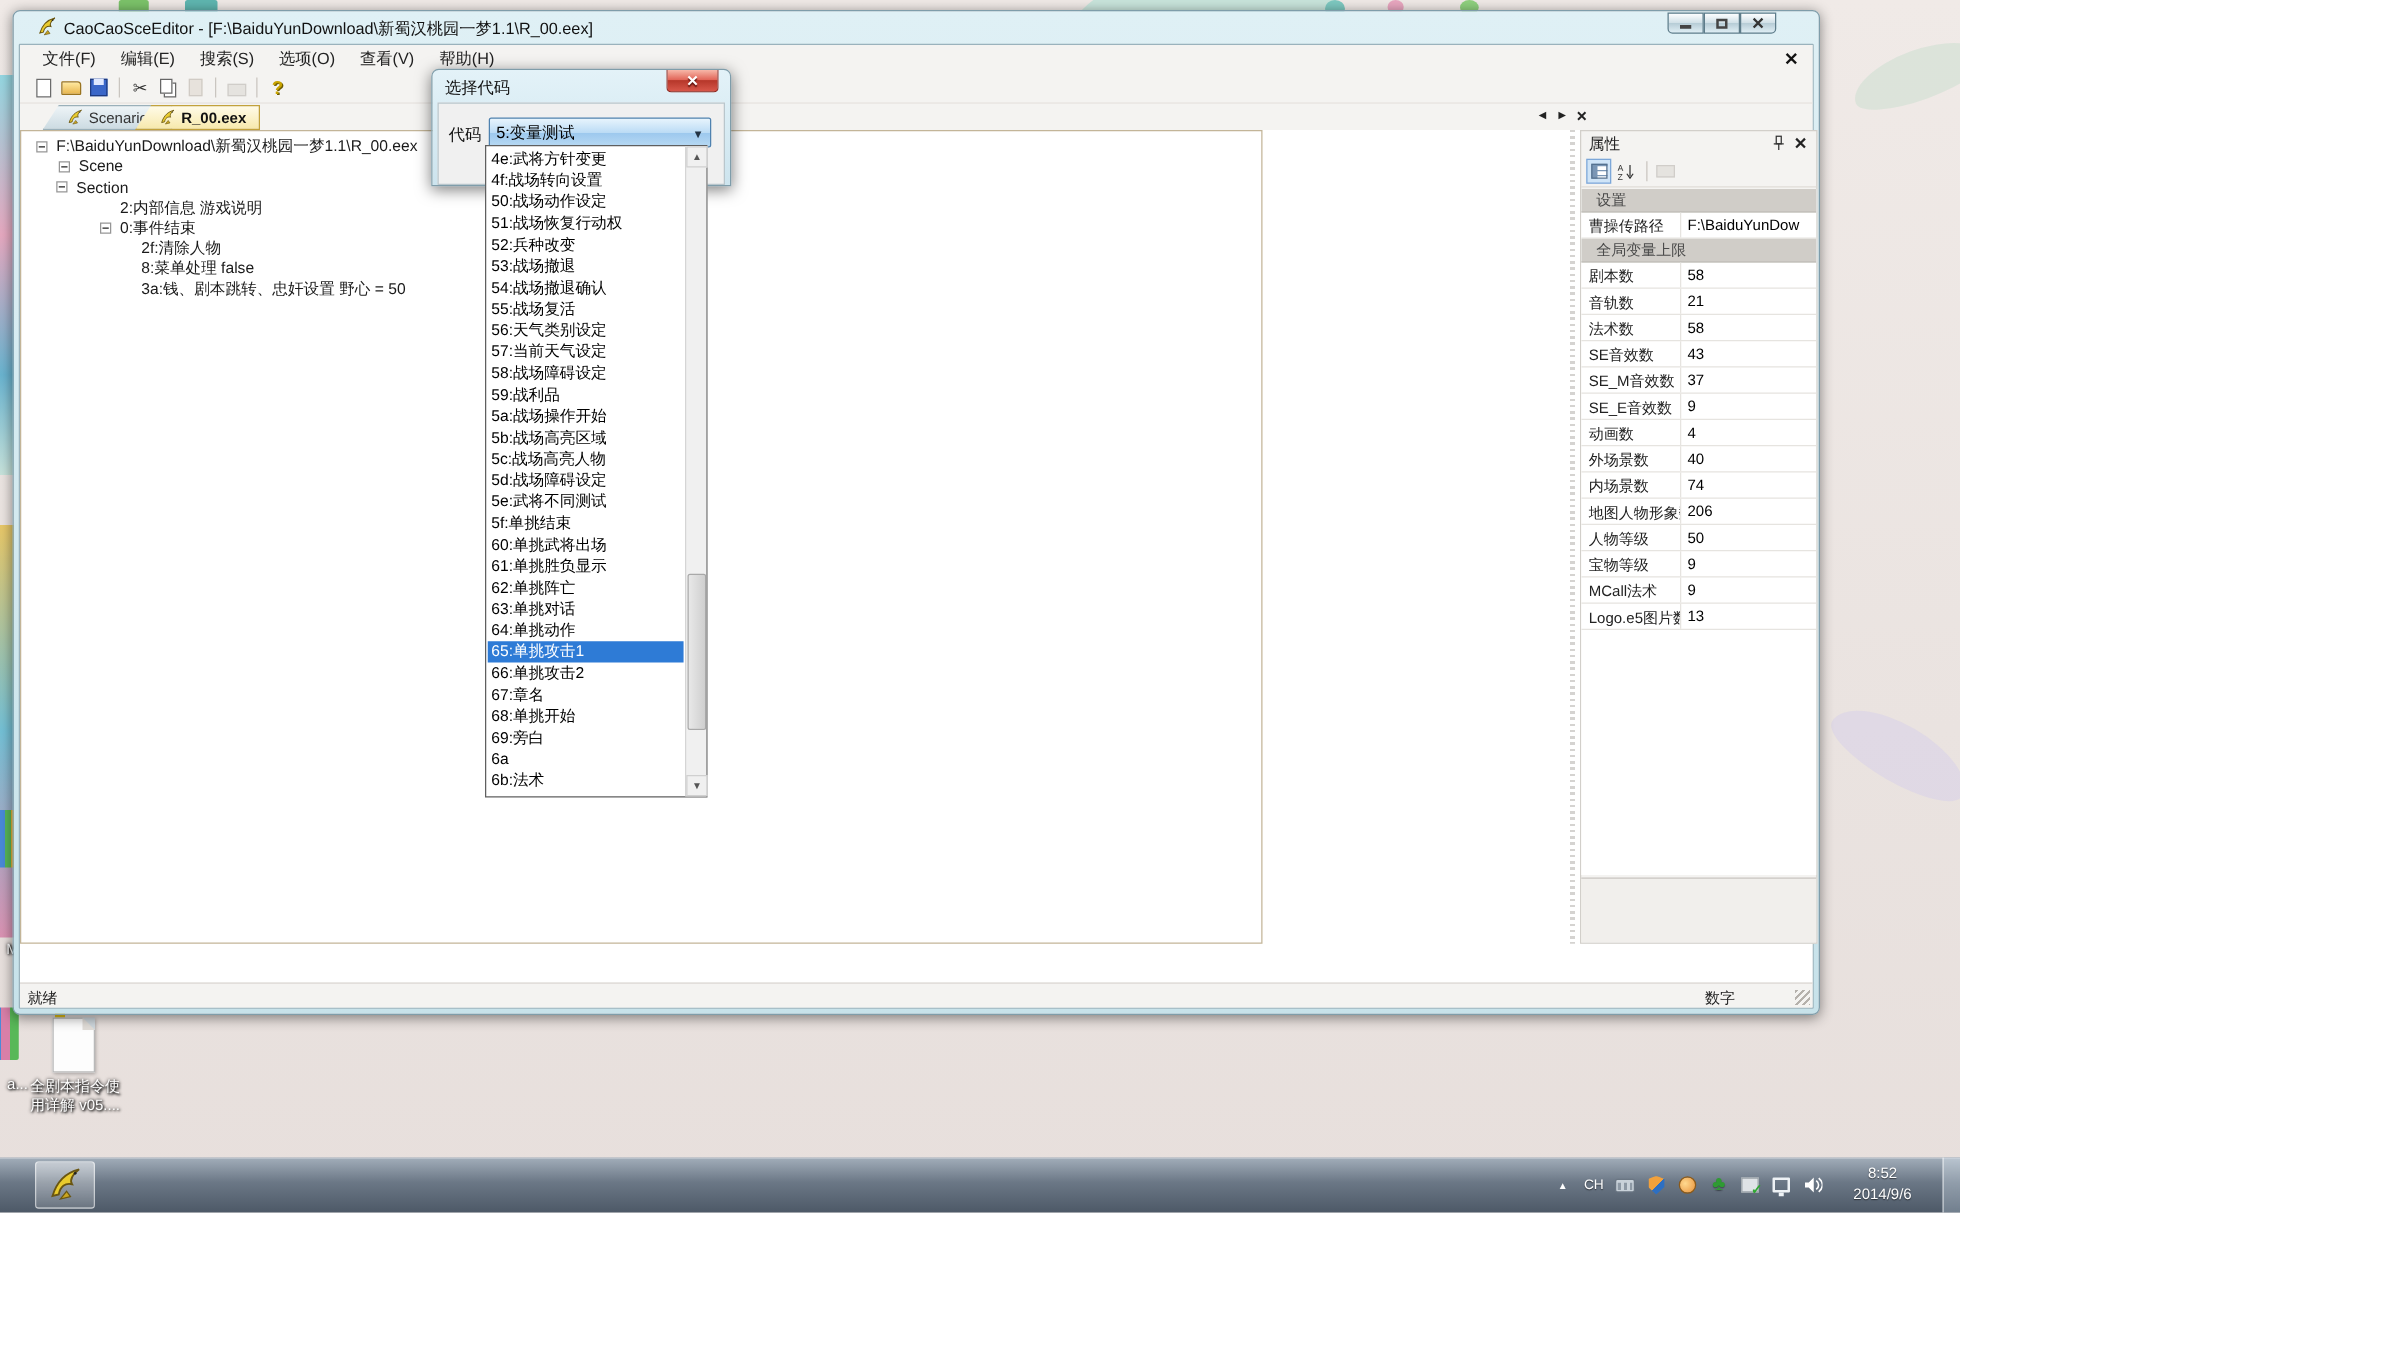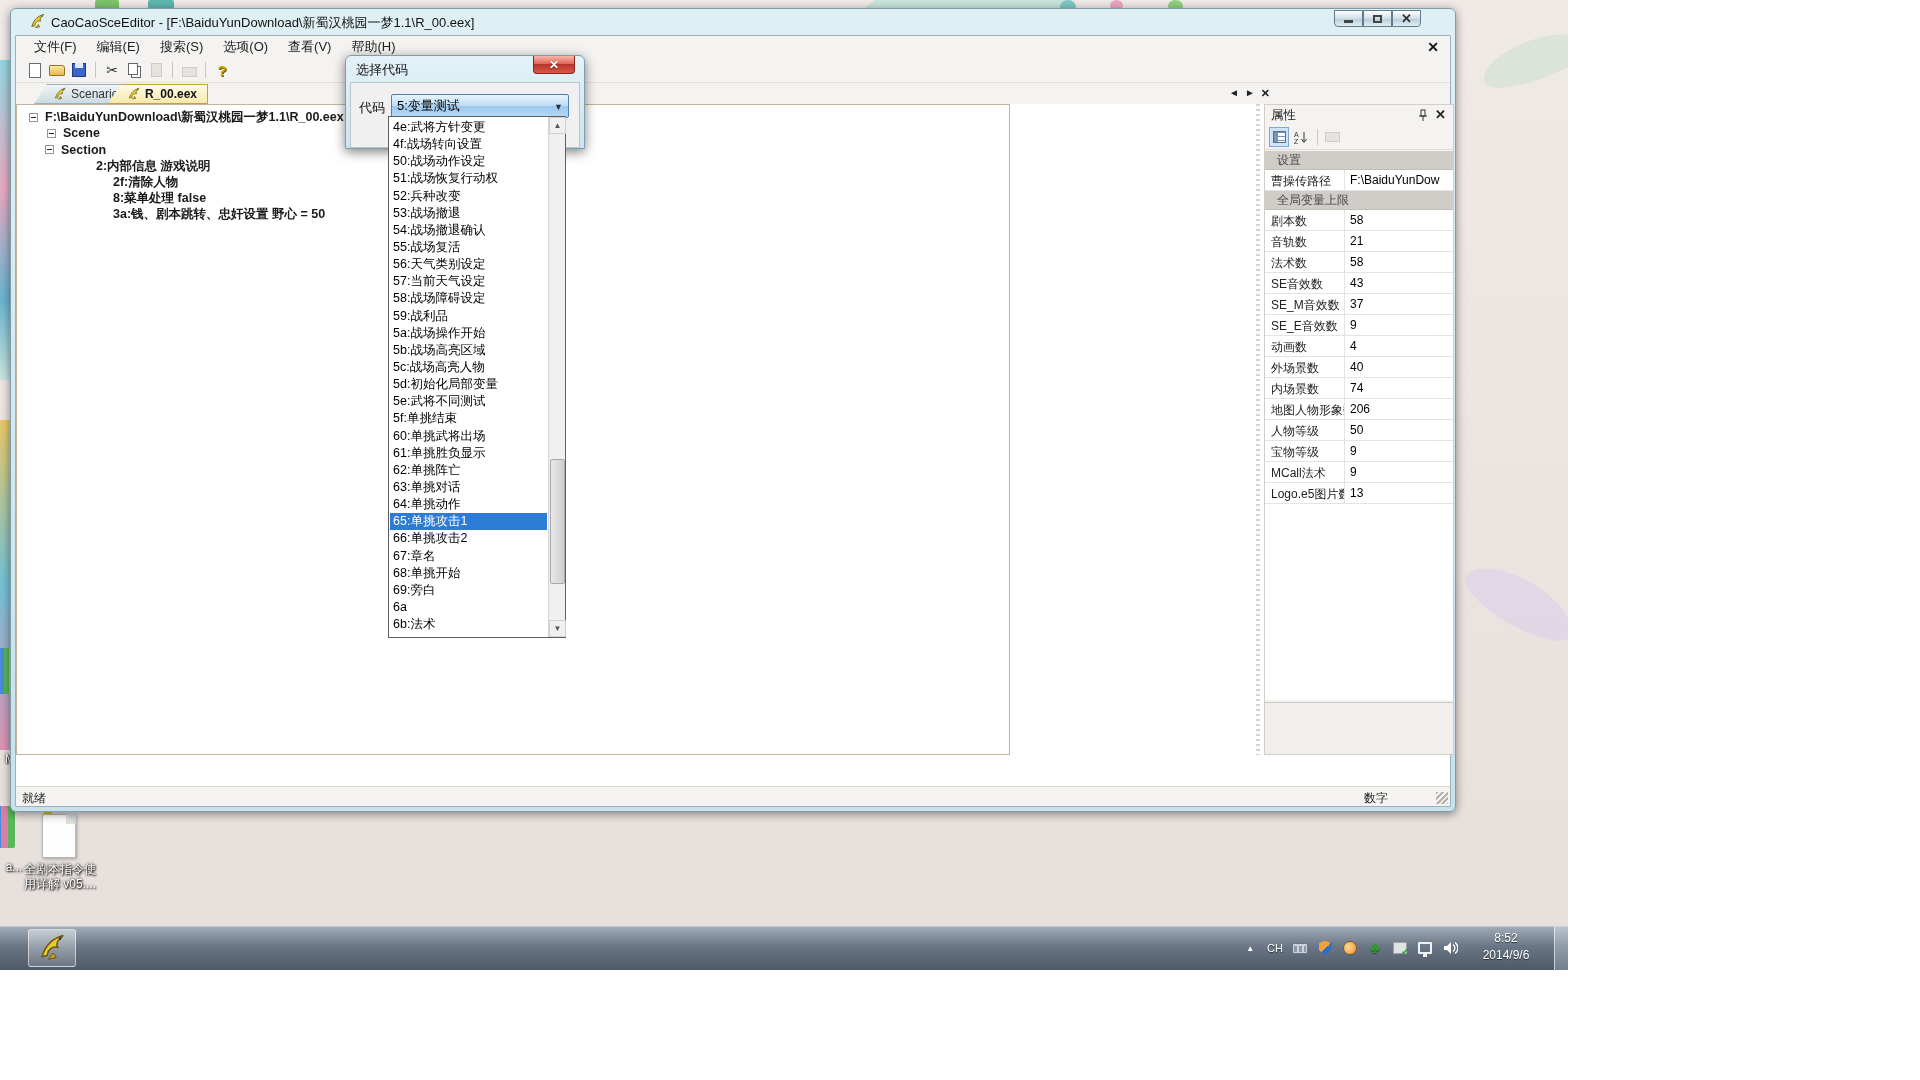--- a/index.html
+++ b/index.html
@@ -51,21 +51,21 @@
   #tabrow { position:absolute; left:0; top:47px; right:0; height:21px; background:#f4f3f1; }
   .tab { position:absolute; top:1px; height:20px; display:flex; align-items:center; font-size:12px;
     padding:0 10px 0 18px; clip-path:polygon(0 100%, 13px 0, 100% 0, 100% 100%); }
   .tab .bird-slot { width:14px; height:14px; margin-right:4px; }
   #tab-0 { left:18px; width:104px; background:linear-gradient(180deg,#eef4f7,#ccdbe2); border:1px solid #9ab0ba; color:#333; z-index:1; }
   #tab-1 { left:92px; width:100px; background:linear-gradient(180deg,#fffbe8,#f7e9ac); border:1px solid #c2a23c; font-weight:bold; color:#111; z-index:2; }
   #tabnav { position:absolute; right:180px; top:4px; display:flex; gap:6px; font-size:10px; color:#222; z-index:3; }
   #tabnav span { cursor:default; }
 
   #content { position:absolute; left:0; top:68px; right:0; bottom:20px; background:#fff; }
-  #tree-panel { position:absolute; left:0; top:0; width:994px; height:651px; background:#fff; border:1px solid #c3b598; overflow:hidden; padding-top:4px;font-weight:bold; }
+  #tree-panel { position:absolute; left:0; top:0; width:994px; height:651px; background:#fff; border:1px solid #c3b598; overflow:hidden; padding-top:4px; }
   .tree-row { position:relative; height:16.3px; font-size:12.5px; color:#1a1a1a; white-space:nowrap; display:flex; align-items:center; }
   .expander { width:9px; height:9px; border:1px solid #969696; background:#fff; position:relative; margin-right:5px; flex:none; }
   .expander::after { content:""; position:absolute; left:1px; top:3px; width:5px; height:1px; background:#222; }
   .tree-label { padding:0 2px; }
 
   #splitter { position:absolute; left:1240px; top:0; height:651px; width:4px;
     background:repeating-linear-gradient(180deg,#b9b6b2 0 2px,transparent 2px 5px); opacity:.6; }
 
   
   #prop-panel { position:absolute; left:1248px; top:0; width:190px; height:651px; background:#f4f3f1; border:1px solid #d2cfca; }
@@ -311,20 +311,24 @@
               <span class="tree-label">Scene</span>
             </div>
             <div class="tree-row" style="padding-left: 28px;">
               <span class="expander"></span>
               <span class="tree-label">Section</span>
             </div>
             <div class="tree-row" style="padding-left: 63px;">
               <span style="width: 14px; flex: 0 0 auto;"></span>
               <span class="tree-label">2:内部信息 游戏说明</span>
             </div>
+            <div class="tree-row" style="padding-left: 63px;">
+              <span class="expander"></span>
+              <span class="tree-label">0:事件结束</span>
+            </div>
             <div class="tree-row" style="padding-left: 80px;">
               <span style="width: 14px; flex: 0 0 auto;"></span>
               <span class="tree-label">2f:清除人物</span>
             </div>
             <div class="tree-row" style="padding-left: 80px;">
               <span style="width: 14px; flex: 0 0 auto;"></span>
               <span class="tree-label">8:菜单处理 false</span>
             </div>
             <div class="tree-row" style="padding-left: 80px;">
               <span style="width: 14px; flex: 0 0 auto;"></span>
@@ -462,21 +466,21 @@
         <div class="litem">53:战场撤退</div>
         <div class="litem">54:战场撤退确认</div>
         <div class="litem">55:战场复活</div>
         <div class="litem">56:天气类别设定</div>
         <div class="litem">57:当前天气设定</div>
         <div class="litem">58:战场障碍设定</div>
         <div class="litem">59:战利品</div>
         <div class="litem">5a:战场操作开始</div>
         <div class="litem">5b:战场高亮区域</div>
         <div class="litem">5c:战场高亮人物</div>
-        <div class="litem">5d:初始化局部变量</div>
+        <div class="litem">5d:战场障碍设定</div>
         <div class="litem">5e:武将不同测试</div>
         <div class="litem">5f:单挑结束</div>
         <div class="litem">60:单挑武将出场</div>
         <div class="litem">61:单挑胜负显示</div>
         <div class="litem">62:单挑阵亡</div>
         <div class="litem">63:单挑对话</div>
         <div class="litem">64:单挑动作</div>
         <div class="litem sel">65:单挑攻击1</div>
         <div class="litem">66:单挑攻击2</div>
         <div class="litem">67:章名</div>

